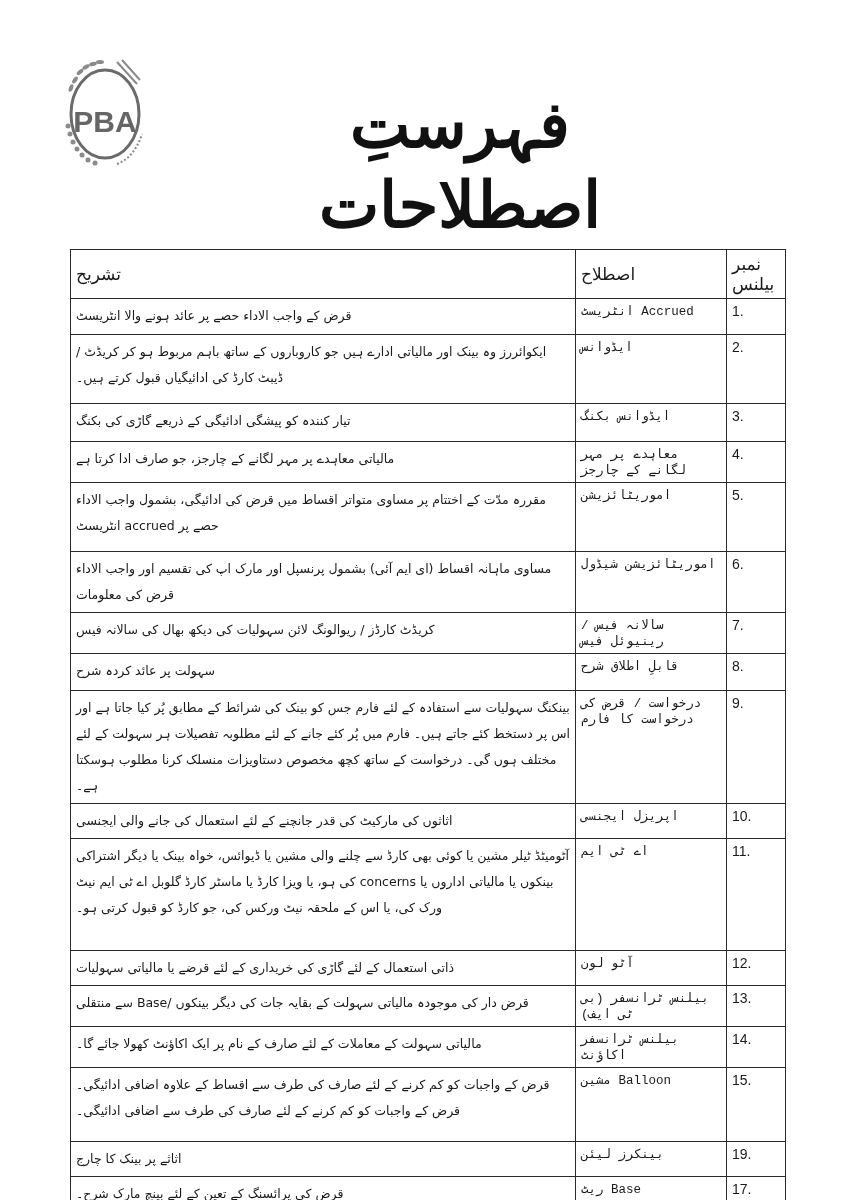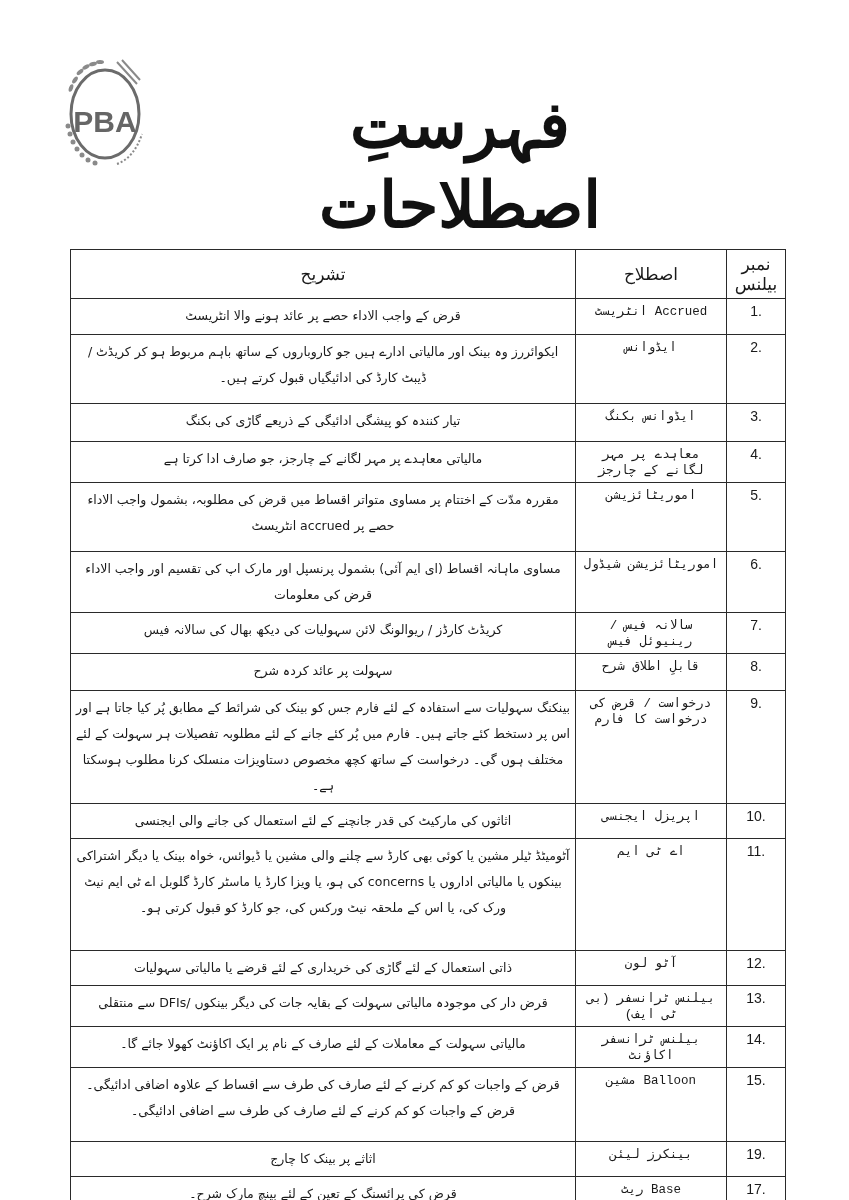--- a/index.html
+++ b/index.html
@@ -16,21 +16,21 @@
       font-family: "DejaVu Serif", serif; font-weight: bold; font-size: 64px;
       line-height: 80px; color: #111;
     }
     table.glossary {
       position: absolute; left: 70px; top: 249px; width: 716px;
       border-collapse: collapse; direction: rtl;
       font-family: "DejaVu Sans", sans-serif; font-size: 12.5px; color: #1a1a1a;
     }
     table.glossary td, table.glossary th {
       border: 1.5px solid #2a2a2a; padding: 4px 5px; vertical-align: top;
-      text-align: center; font-weight: normal;
+      text-align: left; font-weight: normal;
     }
     table.glossary th { font-size: 17px; height: 34px; vertical-align: middle; font-family: "DejaVu Serif", serif; }
     th.c-num, td.c-num { width: 48px; }
     th.c-term, td.c-term { width: 140px; }
     th.c-desc { text-align: center; }
     td.c-num { direction: ltr; text-align: left; font-size: 14px; font-family: "Liberation Sans", sans-serif; padding-left: 8px; padding-top: 8px; }
     td.c-term { padding-top: 8px; font-family: Liberation Mono, monospace; }
     td.c-desc { line-height: 26px; padding-top: 4px; }
   </style>
 </head>
@@ -87,21 +87,21 @@
         <td class="c-desc">تیار کنندہ کو پیشگی ادائیگی کے ذریعے گاڑی کی بکنگ</td>
       </tr>
       <tr style="height: 34px;">
         <td class="c-num">4.</td>
         <td class="c-term">معاہدے پر مہر لگانے کے چارجز</td>
         <td class="c-desc">مالیاتی معاہدے پر مہر لگانے کے چارجز، جو صارف ادا کرتا ہے</td>
       </tr>
       <tr style="height: 69px;">
         <td class="c-num">5.</td>
         <td class="c-term">اموریٹائزیشن</td>
-        <td class="c-desc">مقررہ مدّت کے اختتام پر مساوی متواتر اقساط میں قرض کی مطلوبہ، بشمول واجب الاداء حصے پر accrued انٹریسٹ</td>
+        <td class="c-desc">مقررہ مدّت کے اختتام پر مساوی متواتر اقساط میں قرض کی ادائیگی، بشمول واجب الاداء حصے پر accrued انٹریسٹ</td>
       </tr>
       <tr style="height: 35px;">
         <td class="c-num">6.</td>
         <td class="c-term">اموریٹائزیشن شیڈول</td>
         <td class="c-desc">مساوی ماہانہ اقساط (ای ایم آئی) بشمول پرنسپل اور مارک اپ کی تقسیم اور واجب الاداء قرض کی معلومات</td>
       </tr>
       <tr style="height: 34px;">
         <td class="c-num">7.</td>
         <td class="c-term">سالانہ فیس / رینیوئل فیس</td>
         <td class="c-desc">کریڈٹ کارڈز / ریوالونگ لائن سہولیات کی دیکھ بھال کی سالانہ فیس</td>
@@ -127,21 +127,21 @@
         <td class="c-desc">آٹومیٹڈ ٹیلر مشین یا کوئی بھی کارڈ سے چلنے والی مشین یا ڈیوائس، خواہ بینک یا دیگر اشتراکی بینکوں یا مالیاتی اداروں یا concerns کی ہو، یا ویزا کارڈ یا ماسٹر کارڈ گلوبل اے ٹی ایم نیٹ ورک کی، یا اس کے ملحقہ نیٹ ورکس کی، جو کارڈ کو قبول کرتی ہو۔</td>
       </tr>
       <tr style="height: 26px;">
         <td class="c-num">12.</td>
         <td class="c-term">آٹو لون</td>
         <td class="c-desc">ذاتی استعمال کے لئے گاڑی کی خریداری کے لئے قرضے یا مالیاتی سہولیات</td>
       </tr>
       <tr style="height: 40px;">
         <td class="c-num">13.</td>
         <td class="c-term">بیلنس ٹرانسفر (بی ٹی ایف)</td>
-        <td class="c-desc">قرض دار کی موجودہ مالیاتی سہولت کے بقایہ جات کی دیگر بینکوں /DFIs سے منتقلی</td>
+        <td class="c-desc">قرض دار کی موجودہ مالیاتی سہولت کے بقایہ جات کی دیگر بینکوں /Base سے منتقلی</td>
       </tr>
       <tr style="height: 38px;">
         <td class="c-num">14.</td>
         <td class="c-term">بیلنس ٹرانسفر اکاؤنٹ</td>
         <td class="c-desc">مالیاتی سہولت کے معاملات کے لئے صارف کے نام پر ایک اکاؤنٹ کھولا جائے گا۔</td>
       </tr>
       <tr style="height: 74px;">
         <td class="c-num">15.</td>
         <td class="c-term">Balloon مشین</td>
         <td class="c-desc">قرض کے واجبات کو کم کرنے کے لئے صارف کی طرف سے اقساط کے علاوہ اضافی ادائیگی۔ قرض کے واجبات کو کم کرنے کے لئے صارف کی طرف سے اضافی ادائیگی۔</td>

